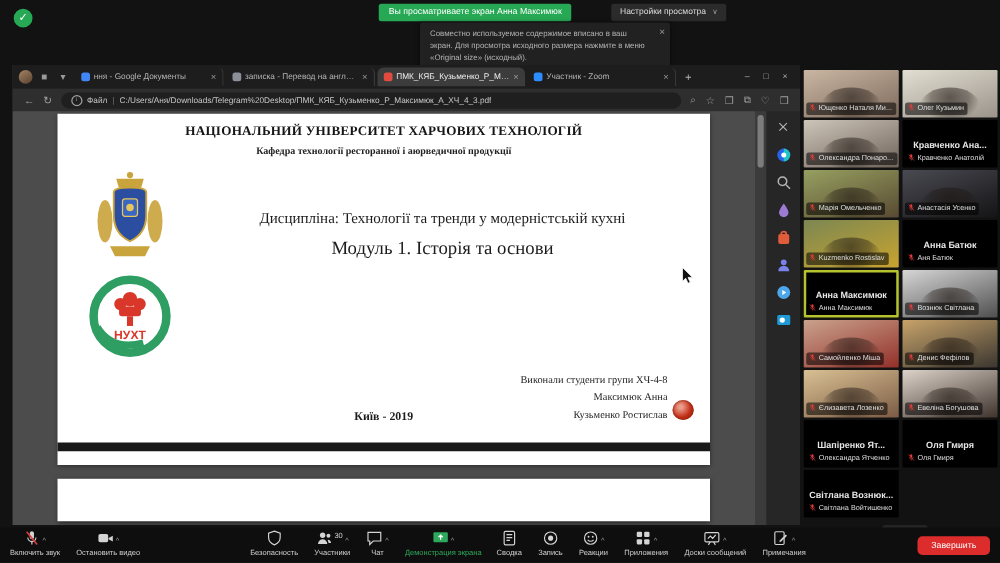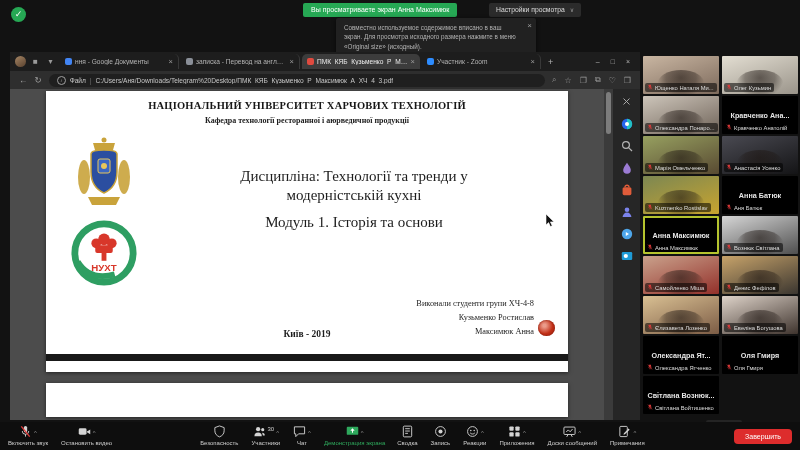--- a/index.html
+++ b/index.html
@@ -53,21 +53,21 @@
   .edgeic{width:13px;height:13px;display:flex;align-items:center;justify-content:center;}
 
   
   .s-uni{position:absolute;top:9px;left:0;right:0;text-align:center;font-family:"Liberation Serif",serif;
     font-weight:bold;font-size:10.5px;color:#161616;letter-spacing:.2px;}
   .s-dept{position:absolute;top:25px;left:0;right:0;text-align:center;font-family:"Liberation Serif",serif;
     font-weight:bold;font-size:8px;color:#222;}
   .s-coat{position:absolute;left:28px;top:44px;width:60px;height:76px;}
   .s-nuht{position:absolute;left:24px;top:128px;width:68px;height:68px;}
   .s-title{position:absolute;left:100px;right:6px;top:76px;text-align:center;font-family:"Liberation Serif",serif;color:#1d1d1d;}
-  .s-title .l1{font-size:15px;line-height:1.25;max-width:300px;margin:0 auto;}
+  .s-title .l1{font-size:12px;line-height:1.25;max-width:300px;margin:0 auto;}
   .s-title .l2{font-size:15px;margin-top:9px;}
   .s-authors{position:absolute;right:34px;top:206px;text-align:right;font-family:"Liberation Serif",serif;
     font-size:8.3px;line-height:1.7;color:#1d1d1d;}
   .s-seal{position:absolute;right:13px;top:229px;width:17px;height:16px;border-radius:50%;
     background:radial-gradient(circle at 38% 35%,#d8432287 10%,#c23018 55%,#9c1f0c);box-shadow:inset 0 0 2px #7d1608;}
   .s-kyiv{position:absolute;left:0;right:0;top:238px;text-align:center;font-family:"Liberation Serif",serif;
     font-weight:bold;font-size:9.5px;color:#1d1d1d;}
   .s-bar{position:absolute;left:0;right:0;top:263px;height:7px;background:#191919;}
 
   .cursor{position:absolute;left:535px;top:162px;width:10px;height:14px;z-index:5;}
@@ -202,22 +202,22 @@
             </svg>
           </div>
 
           <div class="s-title">
             <div class="l1">Дисципліна: Технології та тренди у модерністській кухні</div>
             <div class="l2">Модуль 1. Історія та основи</div>
           </div>
 
           <div class="s-authors">
             <div>Виконали студенти групи ХЧ-4-8</div>
+            <div>Максимюк Анна</div>
             <div>Кузьменко Ростислав</div>
-            <div>Максимюк Анна</div>
           </div>
           <div class="s-seal"></div>
           <div class="s-kyiv">Київ - 2019</div>
           <div class="s-bar"></div>
         </div>
         <div class="slide2"></div>
       </div>
       <div class="pdfscroll">
         <div class="pdfthumb"></div>
       </div>
@@ -427,21 +427,21 @@
           <div class="nlabel">
             <span><svg viewBox="0 0 10 10" width="6" height="6">
                 <rect x="3.6" y="0.8" width="2.8" height="4.6" rx="1.4" fill="#e23b3b"></rect>
                 <path d="M2.4 4.4a2.6 2.6 0 0 0 5.2 0M5 7v2" stroke="#e23b3b" fill="none" stroke-width="0.8"></path>
                 <line x1="1.6" y1="1" x2="8.4" y2="9" stroke="#e23b3b" stroke-width="1"></line>
               </svg></span>
             <span>Евеліна Богушова</span>
           </div>
         </div>
         <div class="tile">
-          <div class="cname">Олександра  Ят...</div>
+          <div class="cname">Шапіренко  Ят...</div>
           <div class="nlabel">
             <span><svg viewBox="0 0 10 10" width="6" height="6">
                 <rect x="3.6" y="0.8" width="2.8" height="4.6" rx="1.4" fill="#e23b3b"></rect>
                 <path d="M2.4 4.4a2.6 2.6 0 0 0 5.2 0M5 7v2" stroke="#e23b3b" fill="none" stroke-width="0.8"></path>
                 <line x1="1.6" y1="1" x2="8.4" y2="9" stroke="#e23b3b" stroke-width="1"></line>
               </svg></span>
             <span>Олександра Ятченко</span>
           </div>
         </div>
         <div class="tile">

